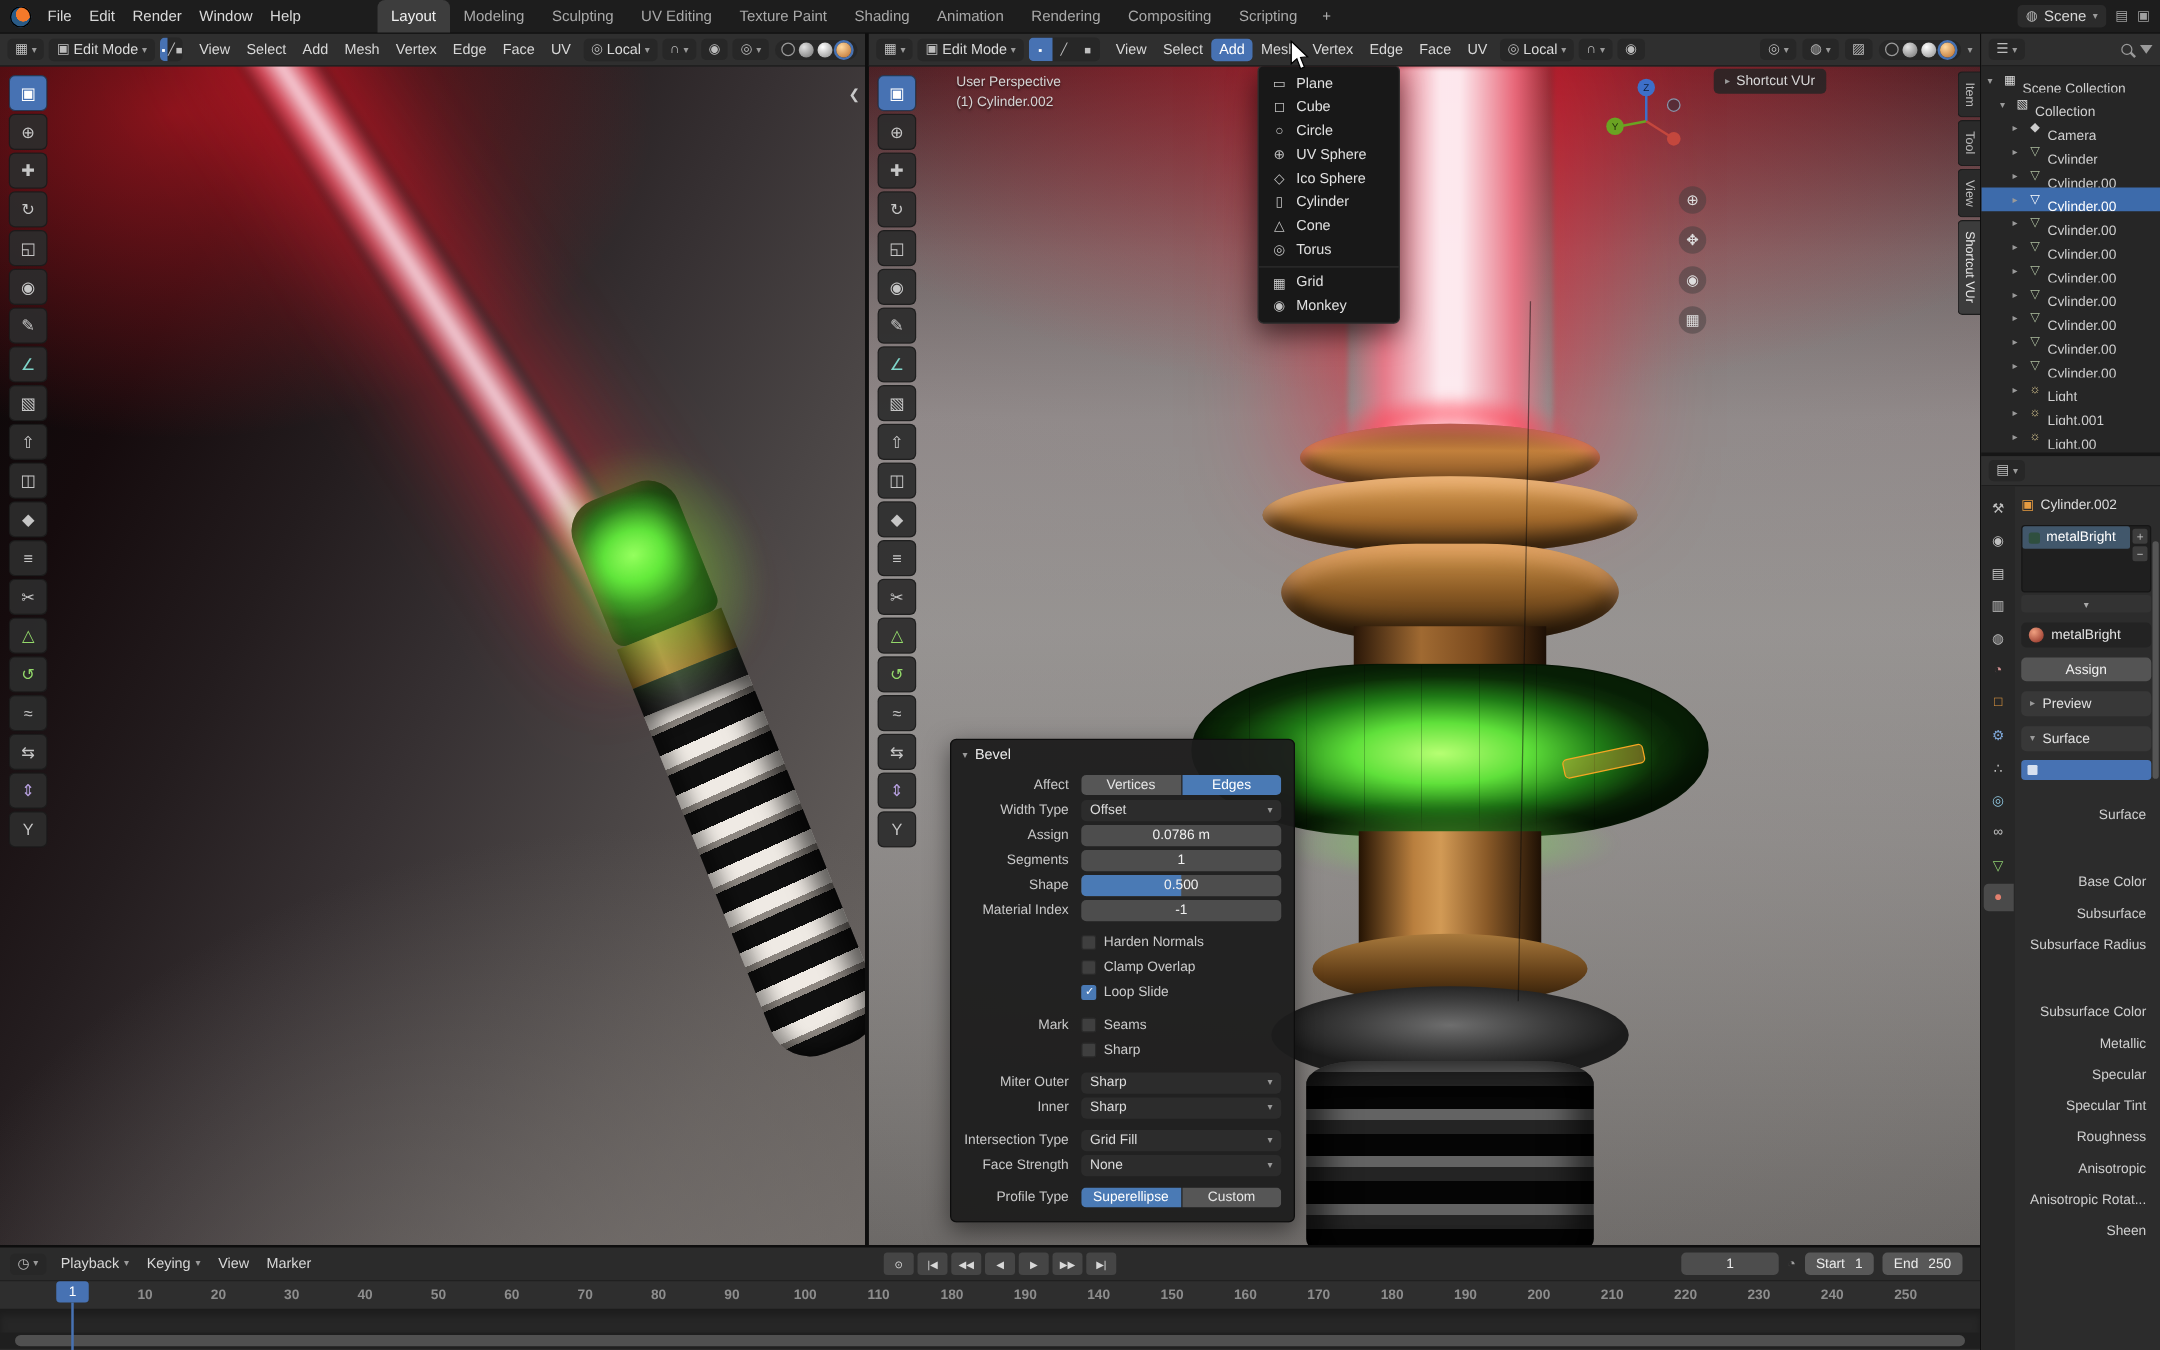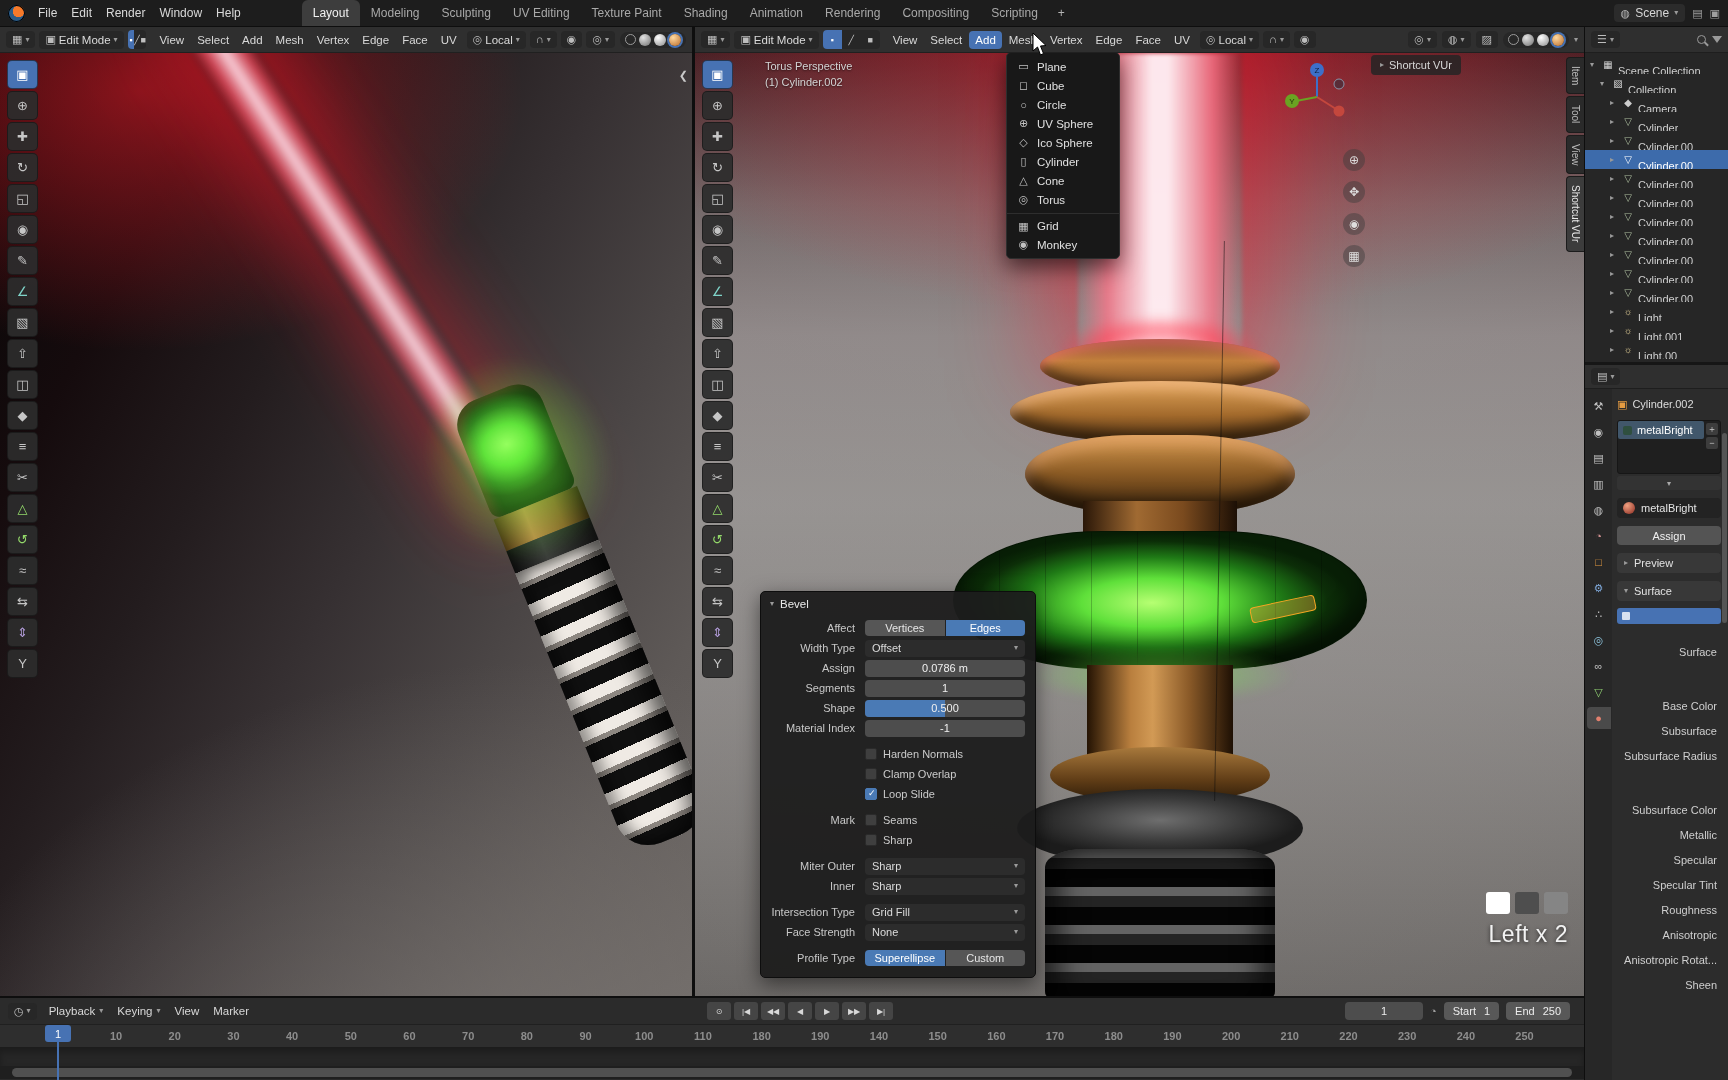--- a/index.html
+++ b/index.html
@@ -496,21 +496,21 @@
               <div class="sel-face"></div>
               <div class="green-glow2"></div>
               <div class="shaft-right"></div>
               <div class="flange-right"></div>
               <div class="ring-right"></div>
               <div class="coil-right"></div>
               <div class="wire-line"></div>
             </div>
 
             <div class="view-info">
-              <div>Torus Perspective</div>
+              <div>User Perspective</div>
               <div>(1) Cylinder.002</div>
             </div>
 
             <div class="toolbar">
 
                 <div class="tool is-active">
                   <span>▣</span>
                 </div>
 
                 <div class="tool">
@@ -775,29 +775,20 @@
                 <div class="bv-row g">
                     <span class="bv-label">Profile Type</span>
                   <span class="seg">
                     <span class="seg-btn active">Superellipse</span>
                     <span class="seg-btn">Custom</span>
                   </span>
                 </div>
               </div>
             </div>
 
-            <div class="screencast sc-right">
-              <div class="mouse-row">
-
-              <span class="mbox" style="background: rgb(255, 255, 255);"></span>
-                  <span class="mbox" style="background: rgb(78, 78, 78);"></span>
-                  <span class="mbox" style="background: rgb(133, 133, 133);"></span>
-                </div>
-              <div class="sc-text">Left x 2</div>
-            </div>
           </div>
         </section>
       </div>
 
       <footer class="timeline">
         <div class="tl-header">
           <span class="hbtn">
               <span class="ic">◷</span>
               <span class="caret">▾</span>
             </span>

